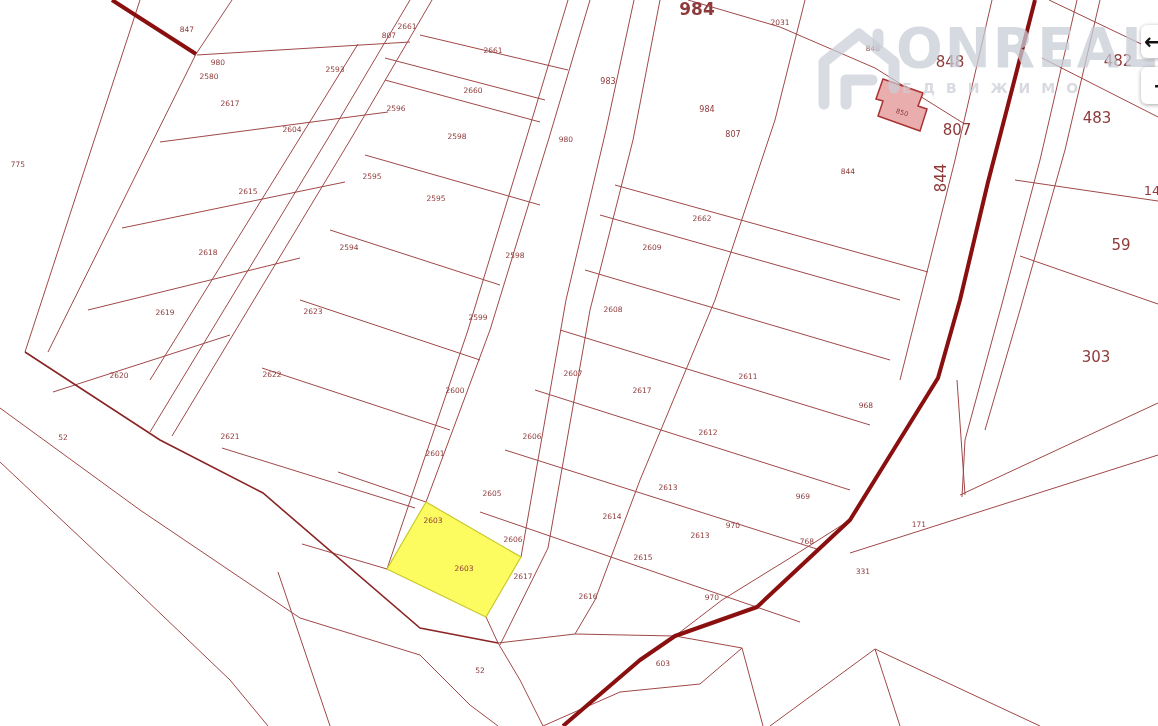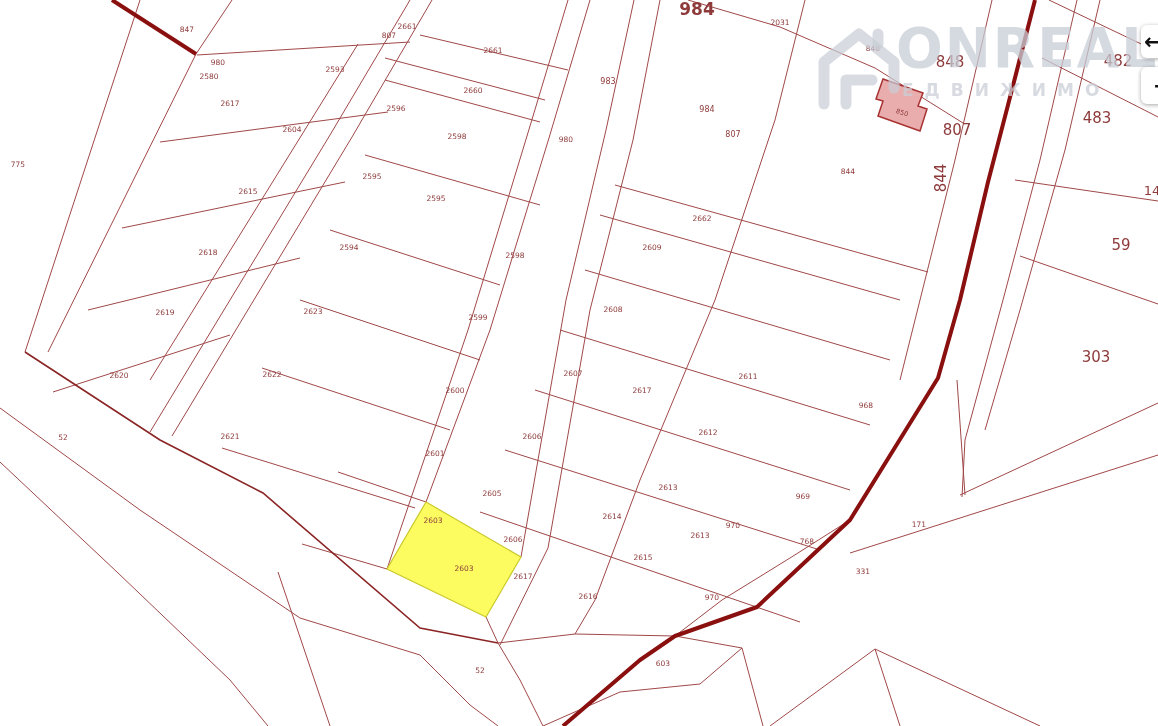--- a/index.html
+++ b/index.html
@@ -9,21 +9,21 @@
   #map svg{display:block;}
   .thin{fill:none;stroke:#a04848;stroke-width:1;}
   .band{fill:none;stroke:#8b2525;stroke-width:1.6;}
   .road{fill:none;stroke:#8a1010;stroke-width:4;stroke-linejoin:round;}
   text.lbl{fill:#8e3a3a;font-family:"DejaVu Sans","Liberation Sans",sans-serif;}
   
   .watermark{position:absolute;left:808px;top:20px;width:350px;height:92px;pointer-events:none;}
   .wm-house{position:absolute;left:4px;top:2px;}
   .wm-brand{position:absolute;left:88px;top:-4px;font-size:55px;font-weight:bold;
             letter-spacing:2px;color:rgba(199,204,213,0.75);white-space:nowrap;}
-  .wm-sub{position:absolute;left:94px;top:60px;font-size:17px;font-weight:bold;
+  .wm-sub{position:absolute;left:94px;top:60px;font-size:14px;font-weight:bold;
           letter-spacing:11px;color:rgba(201,206,214,0.75);white-space:nowrap;}
   
   .nav-btn{position:absolute;left:1141px;width:56px;background:#ffffff;border-radius:6px;
            box-shadow:0 1px 4px rgba(0,0,0,0.35);display:flex;align-items:center;
            color:#111;font-size:22px;font-weight:bold;cursor:pointer;}
   .btn-prev{top:25px;height:33px;}
   .btn-next{top:67px;height:37px;}
   .btn-prev .ico{margin-left:3px;}
   .btn-next .ico{margin-left:13px;}
 </style>

